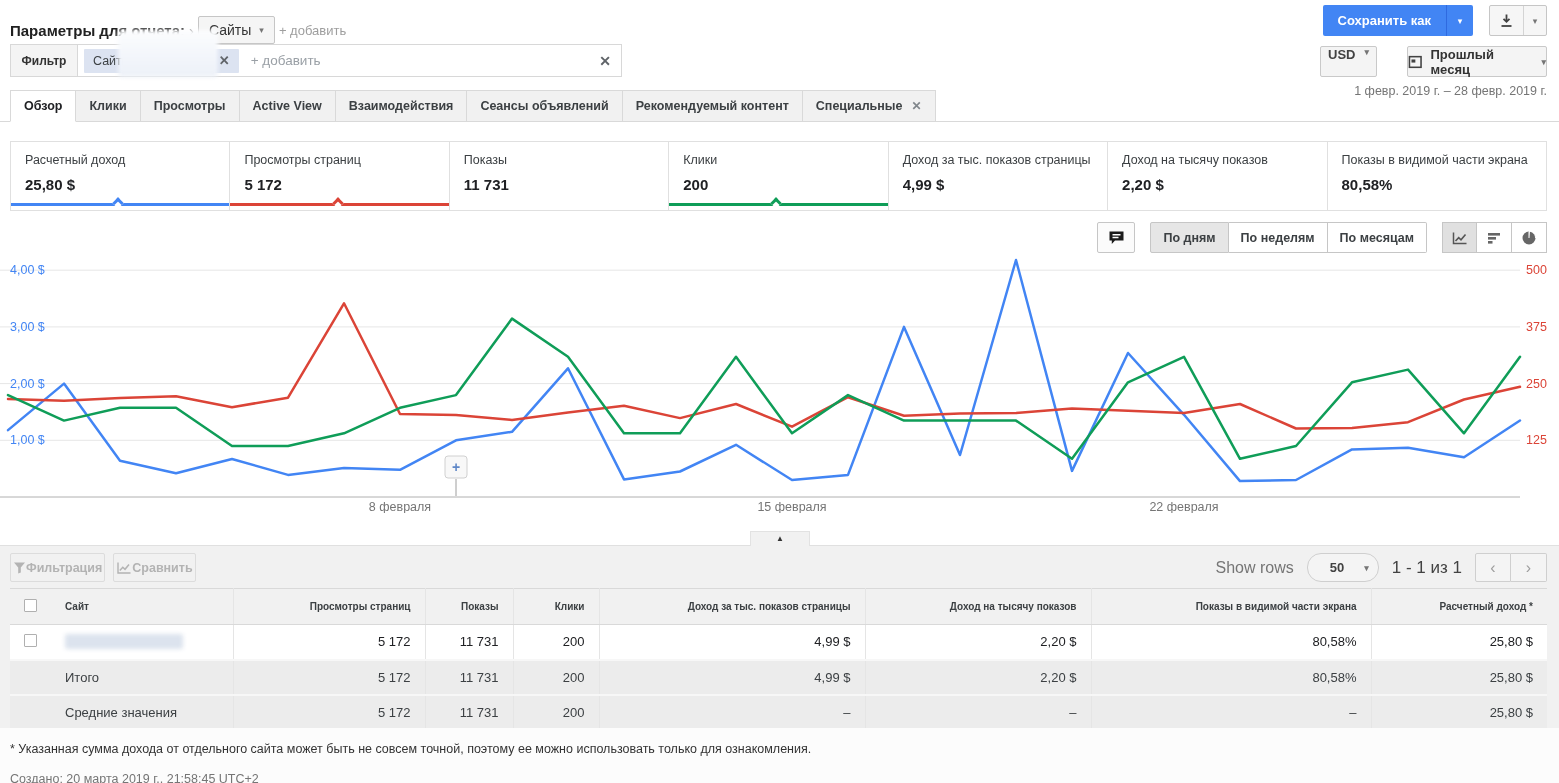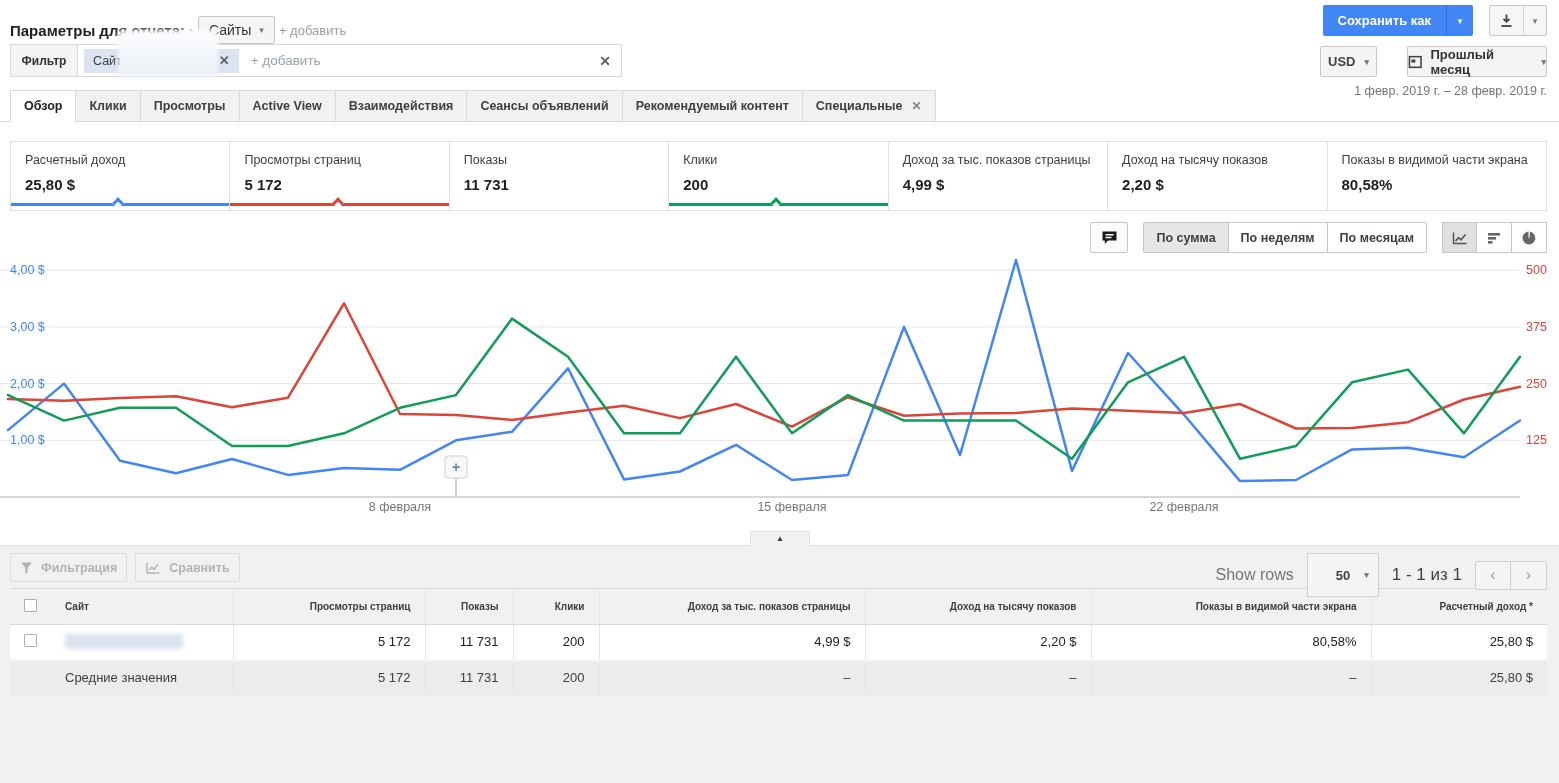--- a/index.html
+++ b/index.html
@@ -35,21 +35,21 @@
   .filter-input { flex:1; position:relative; display:flex; align-items:center; padding-left:6px; }
   .chip { display:flex; align-items:center; background:#dce3f1; height:24px; padding:0 9px;
     font-size:12.5px; color:#3c4043; border-radius:1px; }
   .chip-spacer { display:inline-block; width:88px; height:1px; }
   .chip-x { color:#5f6368; font-size:13px; font-weight:700; cursor:pointer; }
   .filter-placeholder { color:#9aa0a6; font-size:13.5px; margin-left:12px; }
   .filter-clear { position:absolute; right:10px; color:#5f6368; font-size:14px; font-weight:700; cursor:pointer; }
   .blur-blob { position:absolute; left:118px; top:30px; width:100px; height:47px; z-index:6;
     background:linear-gradient(180deg,#fcfdfe 0%,#f3f6fb 55%,#edf1f8 100%); filter:blur(2px); border-radius:4px; }
   .usd-btn { position:absolute; top:46px; right:182px; width:57px; height:31px; background:#f4f4f4;
-    border:1px solid #c9c9c9; border-radius:2px; display:flex; align-items:center; justify-content:center;
+    border:1px solid #c9c9c9; border-radius:2px; display:flex; align-items:flex-start; justify-content:center;
     gap:9px; font-size:13px; font-weight:600; color:#424242; cursor:pointer; }
   .period-btn { position:absolute; top:46px; right:12px; width:140px; height:31px; background:#f4f4f4;
     border:1px solid #c9c9c9; border-radius:2px; display:flex; align-items:center; justify-content:center;
     gap:8px; font-size:13px; font-weight:700; color:#333; cursor:pointer; }
   .date-range { position:absolute; top:84px; right:12px; font-size:12.5px; color:#757575; }
   
   .tabs { position:absolute; top:90px; left:10px; display:flex; z-index:2; }
   .tab { height:32px; display:flex; align-items:center; padding:0 13px; background:#f1f1f1;
     border:1px solid #d9d9d9; border-left:none; font-size:12.5px; font-weight:600; color:#3c4043; cursor:pointer; }
   .tab:first-child { border-left:1px solid #d9d9d9; }
@@ -85,26 +85,26 @@
   
   .chart-wrap { position:absolute; top:255px; left:0; width:1559px; height:258px; }
   
   .collapse-tab { position:absolute; top:531px; left:750px; width:60px; height:15px; background:#f1f1f1;
     border:1px solid #e2e2e2; border-bottom:none; text-align:center; font-size:8px; color:#333;
     line-height:14px; cursor:pointer; z-index:2; }
   
   .table-section { position:absolute; top:545px; left:0; right:0; bottom:0; background:#f1f1f1;
     border-top:1px solid #e0e0e0; }
   .table-toolbar { height:42px; position:relative; padding:7px 12px 0 10px; display:flex; gap:8px; }
-  .dis-btn { display:flex; align-items:center; gap:8px; height:29px; padding:0 9px; background:#f1f1f1;
+  .dis-btn { display:flex; align-items:center; gap:0; height:29px; padding:0 2px; background:#f1f1f1;
     border:1px solid #dcdcdc; border-radius:2px; color:#b3b3b3; font-size:12.5px; font-weight:700; }
   .toolbar-right { position:absolute; right:12px; top:7px; display:flex; align-items:center; gap:13px; }
   .show-rows-label { color:#757575; font-size:16px; }
-  .rows-select { width:72px; height:44px; background:#f4f4f4; border:1px solid #cfcfcf; border-radius:0;
-    display:flex; align-items:center; justify-content:space-between; padding:0 9px 0 28px;
+  .rows-select { width:72px; height:29px; background:#f4f4f4; border:1px solid #cfcfcf; border-radius:14px;
+    display:flex; align-items:center; justify-content:space-between; padding:0 9px 0 22px;
     font-size:13px; font-weight:600; color:#424242; cursor:pointer; }
   .range-label { font-size:17px; color:#424242; }
   .pager { display:flex; }
   .pager-btn { width:36px; height:29px; background:#f4f4f4; border:1px solid #cfcfcf; border-left:none;
     display:flex; align-items:center; justify-content:center; color:#9e9e9e; font-size:16px; cursor:pointer; }
   .pager-btn:first-child { border-left:1px solid #cfcfcf; border-radius:2px 0 0 2px; }
   .pager-btn:last-child { border-radius:0 2px 2px 0; }
   table.data-table { border-collapse:collapse; margin:0 12px 0 10px; width:1537px;
     border-top:1px solid #d9d9d9; }
   .data-table th { height:36px; font-size:10px; font-weight:700; color:#3c4043; background:#f1f1f1;
@@ -258,21 +258,21 @@
 </div>
 
 <div class="controls">
   <div class="icon-btn comment-btn">
     <svg width="17" height="16" viewBox="0 0 17 16">
       <path d="M1.5 1.5 h14 v9 h-8.5 l-3.2 3.4 v-3.4 h-2.3 z" fill="#1b1b1b"></path>
       <path d="M4.5 4.7 h8 M4.5 7.5 h6" stroke="#fff" stroke-width="1.4"></path>
     </svg>
   </div>
   <div class="btn-group">
-    <div class="gbtn active">По сумма</div>
+    <div class="gbtn active">По дням</div>
     <div class="gbtn">По неделям</div>
     <div class="gbtn">По месяцам</div>
   </div>
   <div class="btn-group">
     <div class="tbtn-ico active">
       <svg width="18" height="16" viewBox="0 0 18 16">
         <path d="M2.5 2.5 v11 h13" stroke="#555" stroke-width="1.5" fill="none"></path>
         <path d="M4.5 11 l3.2-3.4 2.3 2.2 4.5-5.3" stroke="#555" stroke-width="1.6" fill="none"></path>
       </svg>
     </div>
@@ -388,27 +388,42 @@
             <div class="site-blob"></div>
           </td>
       <td class="col-num vline">5 172</td>
       <td class="col-num vline">11 731</td>
       <td class="col-num vline">200</td>
       <td class="col-num vline">4,99 $</td>
       <td class="col-num vline">2,20 $</td>
       <td class="col-num vline">80,58%</td>
       <td class="col-num vline">25,80 $</td>
     </tr>
+    <tr class="total-row">
+      <td class="col-txt"></td>
+      <td class="col-txt">Итого</td>
+      <td class="col-num vline">5 172</td>
+      <td class="col-num vline">11 731</td>
+      <td class="col-num vline">200</td>
+      <td class="col-num vline">4,99 $</td>
+      <td class="col-num vline">2,20 $</td>
+      <td class="col-num vline">80,58%</td>
+      <td class="col-num vline">25,80 $</td>
+    </tr>
     <tr class="avg-row">
       <td class="col-txt"></td>
       <td class="col-txt">Средние значения</td>
       <td class="col-num vline">5 172</td>
       <td class="col-num vline">11 731</td>
       <td class="col-num vline">200</td>
       <td class="col-num vline">–</td>
       <td class="col-num vline">–</td>
       <td class="col-num vline">–</td>
       <td class="col-num vline">25,80 $</td>
     </tr>
   </tbody>
     </table>
 
+  <div class="white-footer">
+    <div class="footnote">* Указанная сумма дохода от отдельного сайта может быть не совсем точной, поэтому ее можно использовать только для ознакомления.</div>
+    <div class="created">Создано: 20 марта 2019 г., 21:58:45 UTC+2</div>
+  </div>
 </div>
 
 </body></html>

